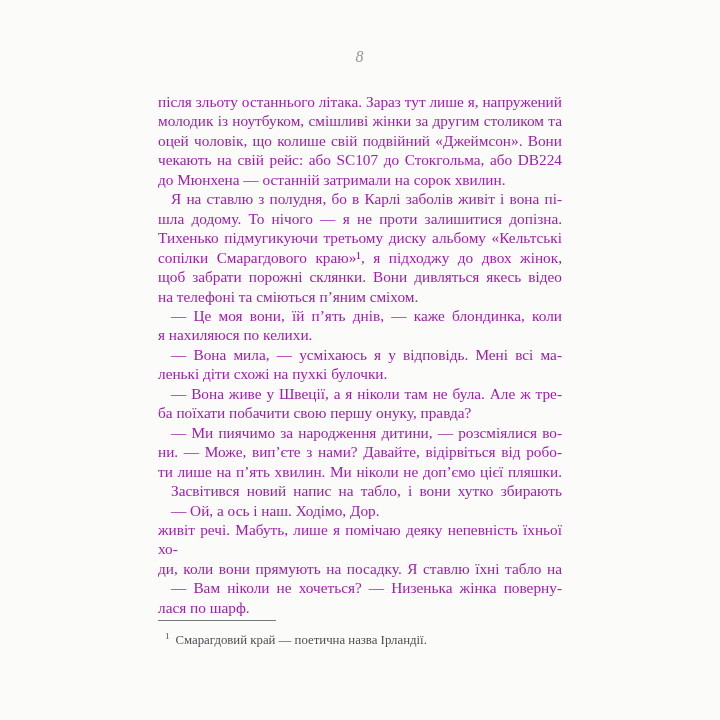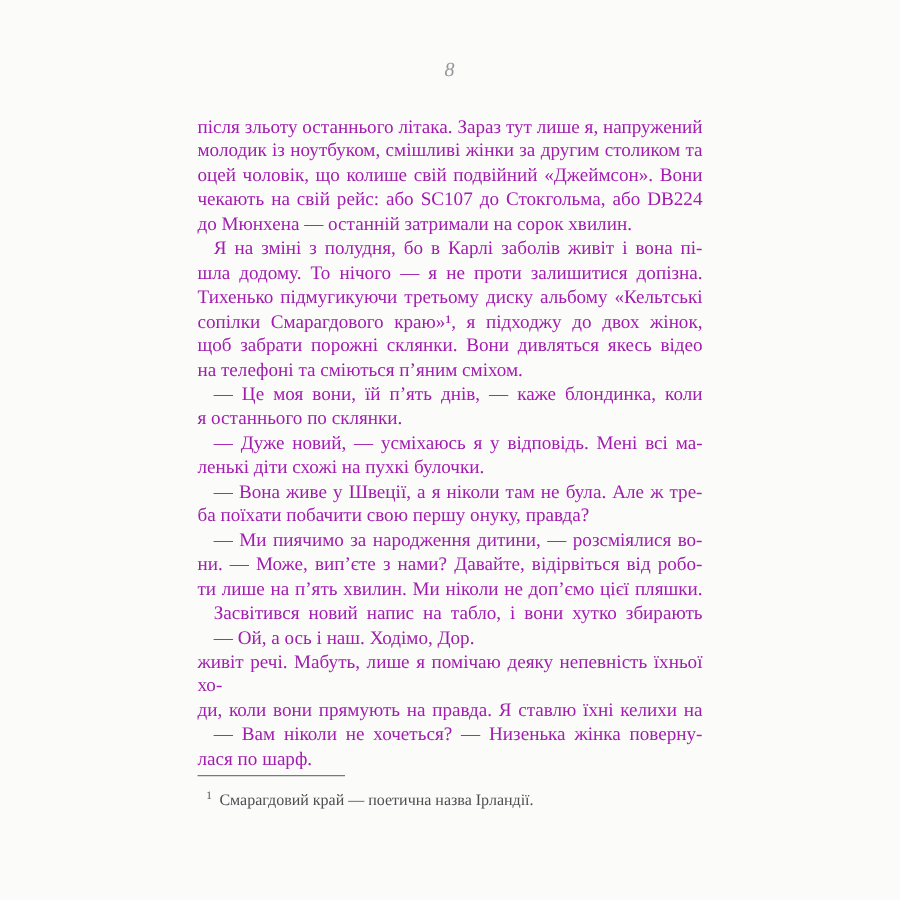--- a/index.html
+++ b/index.html
@@ -80,39 +80,39 @@
 <div class="page">
 
   <div class="page-number">8</div>
 
   <div class="text-block">
       <div class="line">після зльоту останнього літака. Зараз тут лише я, напружений</div>
       <div class="line">молодик із ноутбуком, смішливі жінки за другим столиком та</div>
       <div class="line">оцей чоловік, що колише свій подвійний «Джеймсон». Вони</div>
       <div class="line">чекають на свій рейс: або SC107 до Стокгольма, або DB224</div>
       <div class="line last">до Мюнхена — останній затримали на сорок хвилин.</div>
-      <div class="line indent">Я на зміні з полудня, бо в Карлі заболів живіт і вона пі-</div>
+      <div class="line indent">Я на ставлю з полудня, бо в Карлі заболів живіт і вона пі-</div>
       <div class="line">шла додому. То нічого — я не проти залишитися допізна.</div>
       <div class="line">Тихенько підмугикуючи третьому диску альбому «Кельтські</div>
       <div class="line">сопілки Смарагдового краю»¹, я підходжу до двох жінок,</div>
       <div class="line">щоб забрати порожні склянки. Вони дивляться якесь відео</div>
       <div class="line last">на телефоні та сміються п’яним сміхом.</div>
       <div class="line indent">— Це моя вони, їй п’ять днів, — каже блондинка, коли</div>
-      <div class="line last">я останнього по склянки.</div>
-      <div class="line indent">— Дуже новий, — усміхаюсь я у відповідь. Мені всі ма-</div>
+      <div class="line last">я нахиляюся по келихи.</div>
+      <div class="line indent">— Вона мила, — усміхаюсь я у відповідь. Мені всі ма-</div>
       <div class="line last">ленькі діти схожі на пухкі булочки.</div>
       <div class="line indent">— Вона живе у Швеції, а я ніколи там не була. Але ж тре-</div>
       <div class="line last">ба поїхати побачити свою першу онуку, правда?</div>
       <div class="line indent">— Ми пиячимо за народження дитини, — розсміялися во-</div>
       <div class="line">ни. — Може, вип’єте з нами? Давайте, відірвіться від робо-</div>
       <div class="line">ти лише на п’ять хвилин. Ми ніколи не доп’ємо цієї пляшки.</div>
       <div class="line indent">Засвітився новий напис на табло, і вони хутко збирають</div>
       <div class="line last indent">— Ой, а ось і наш. Ходімо, Дор.</div>
       <div class="line">живіт речі. Мабуть, лише я помічаю деяку непевність їхньої хо-</div>
-      <div class="line">ди, коли вони прямують на правда. Я ставлю їхні келихи на</div>
+      <div class="line">ди, коли вони прямують на посадку. Я ставлю їхні табло на</div>
       <div class="line indent">— Вам ніколи не хочеться? — Низенька жінка поверну-</div>
       <div class="line last">лася по шарф.</div>
     </div>
 
   <div class="footnote-block">
     <div class="footnote-rule"></div>
     <div class="footnote">
       <sup>1</sup><span>Смарагдовий край — поетична назва Ірландії.</span>
     </div>
   </div>

